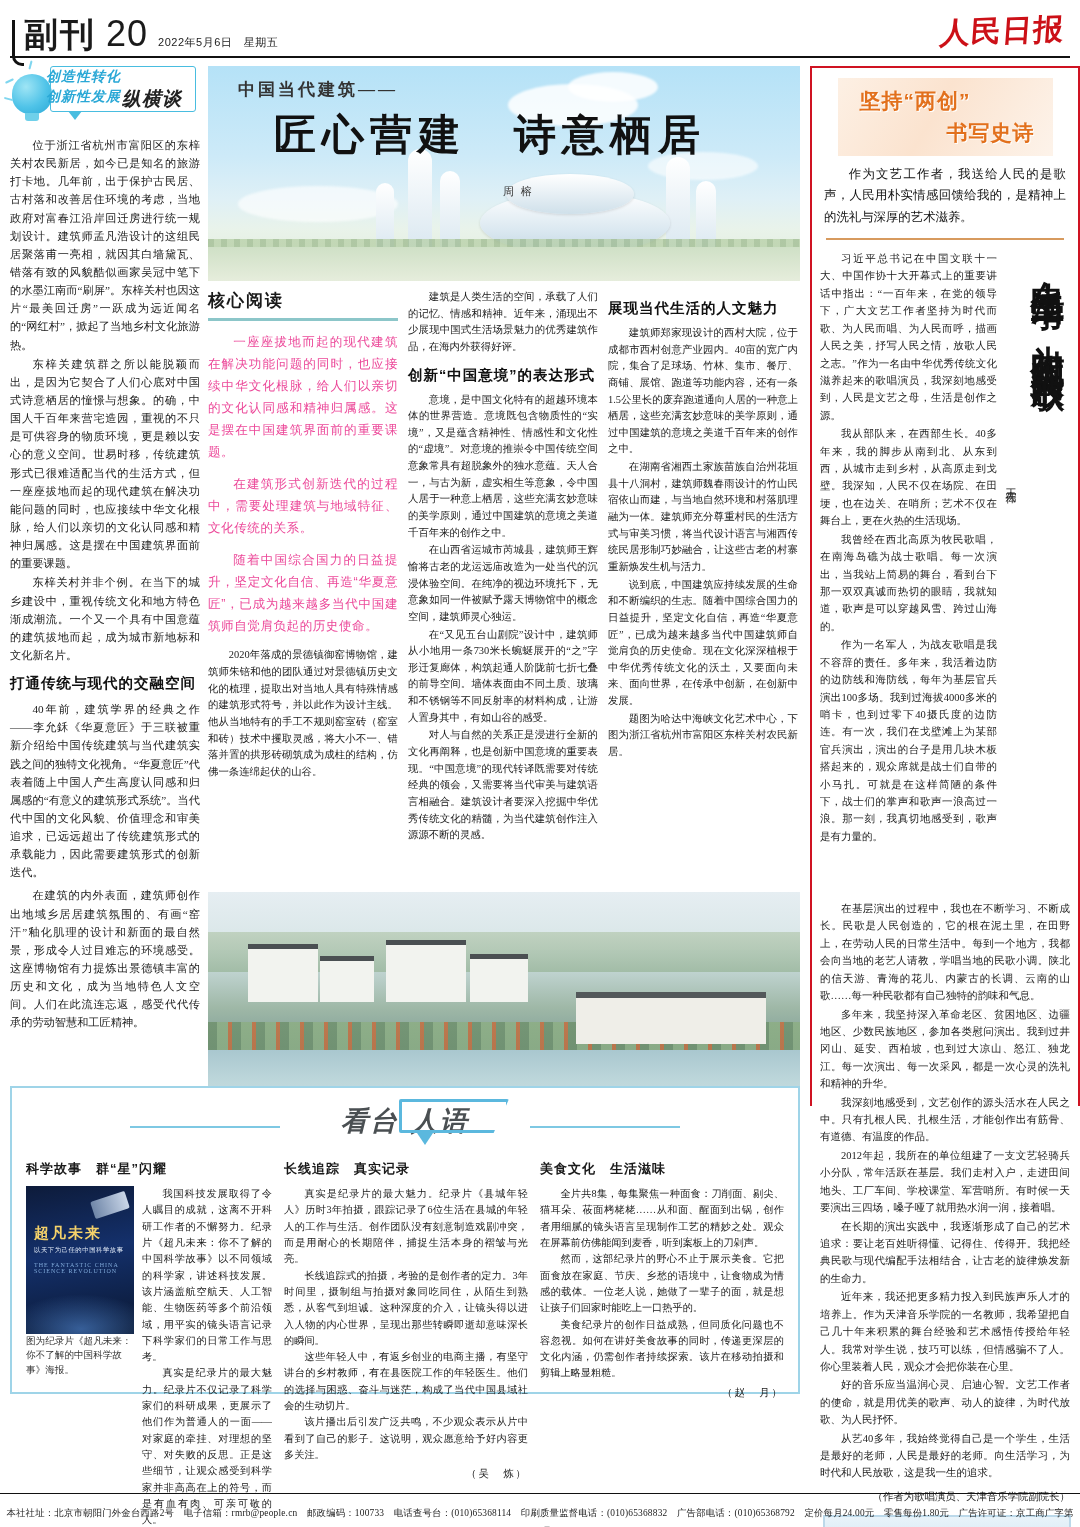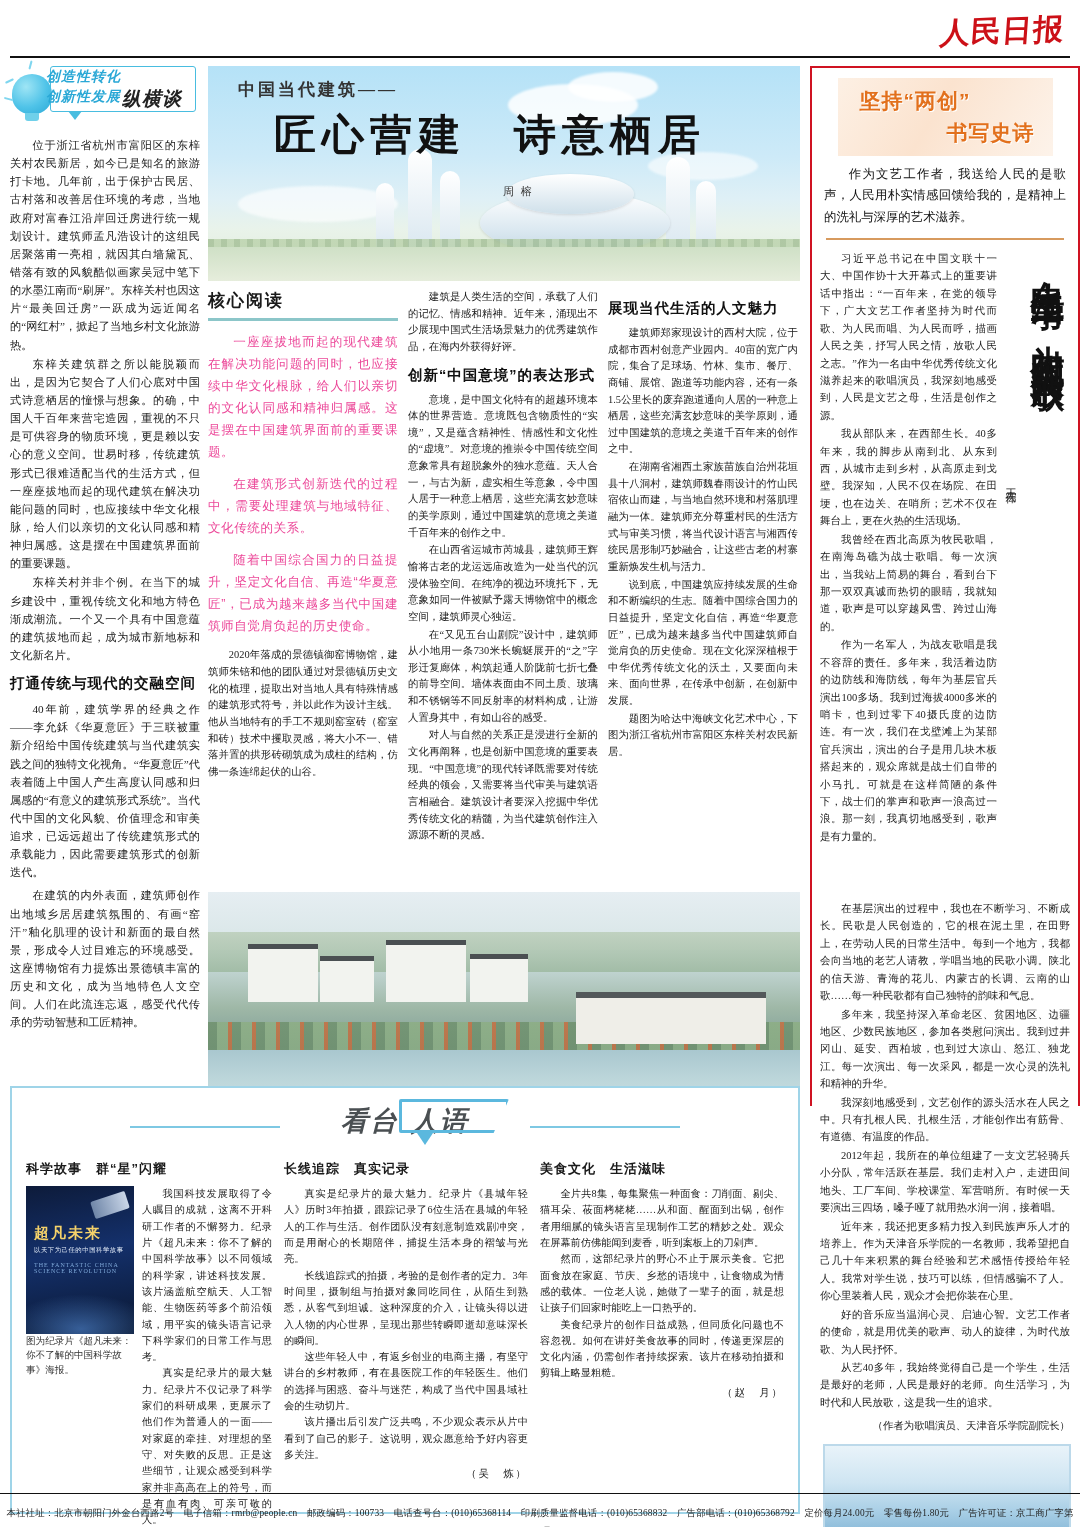--- a/index.html
+++ b/index.html
@@ -257,21 +257,21 @@
 
   .wy-logo {
     width: 254px; height: 92px; margin: 8px auto 0 auto; position: relative;
     background: linear-gradient(180deg,#eaf4fa 0%, #cfe5f2 45%, #a9cfe6 78%, #8dbcda 100%);
     border: 3px solid #ffffff; display: flex; align-items: center; justify-content: center;
     box-shadow: inset 0 0 0 2px #bcd9ea;
   }
 
   
   .bottom-panel {
-    position: absolute; left: 10px; top: 1086px; width: 790px; height: 428px;
+    position: absolute; left: 10px; top: 1086px; width: 790px; height: 308px;
     border: 2px solid #9fd4e8; background: #fff;
   }
   .kt-banner { height: 66px; position: relative; display:flex; align-items:center; justify-content:center;}
   .kt-line { position: absolute; top: 38px; height: 2px; background: #7ec8e3; width: 150px; }
   .kt-l { left: 118px; }
   .kt-r { right: 118px; }
   .kt-text { position: relative; display: flex; align-items: baseline; }
   .kt-1 {
     font-family: "Liberation Serif", serif; font-size: 27px; font-weight: 700;
     letter-spacing: 2px; color: #4a4f52; font-style: italic;
@@ -334,20 +334,26 @@
     font-size: 9.4px; letter-spacing: .2px; color: #222;
     font-family: "Liberation Serif", serif;
   }
 </style>
 </head>
 <body>
 
 <div class="page">
 
   <div class="masthead">
+    <div class="mh-left">
+      <div class="mh-bracket"></div>
+      <div class="mh-section">副刊</div>
+      <div class="mh-pagenum">20</div>
+      <div class="mh-date">2022年5月6日　星期五</div>
+    </div>
     <div class="mh-logo">人民日报</div>
   </div>
 
   <div class="body-wrap">
 
     <div class="left-zone">
 
       <div class="lt">
 
         <div class="col-narrow">
@@ -469,20 +475,21 @@
           <p class="rp">我曾经在西北高原为牧民歌唱，在南海岛礁为战士歌唱。每一次演出，当我站上简易的舞台，看到台下那一双双真诚而热切的眼睛，我就知道，歌声是可以穿越风雪、跨过山海的。</p>
           <p class="rp">作为一名军人，为战友歌唱是我不容辞的责任。多年来，我活着边防的边防线和海防线，每年为基层官兵演出100多场。我到过海拔4000多米的哨卡，也到过零下40摄氏度的边防连。有一次，我们在戈壁滩上为某部官兵演出，演出的台子是用几块木板搭起来的，观众席就是战士们自带的小马扎。可就是在这样简陋的条件下，战士们的掌声和歌声一浪高过一浪。那一刻，我真切地感受到，歌声是有力量的。</p>
         </div>
       </div>
 
       <div>
         <p class="rp">在基层演出的过程中，我也在不断学习、不断成长。民歌是人民创造的，它的根在泥土里，在田野上，在劳动人民的日常生活中。每到一个地方，我都会向当地的老艺人请教，学唱当地的民歌小调。陕北的信天游、青海的花儿、内蒙古的长调、云南的山歌……每一种民歌都有自己独特的韵味和气息。</p>
         <p class="rp">多年来，我坚持深入革命老区、贫困地区、边疆地区、少数民族地区，参加各类慰问演出。我到过井冈山、延安、西柏坡，也到过大凉山、怒江、独龙江。每一次演出、每一次采风，都是一次心灵的洗礼和精神的升华。</p>
         <p class="rp">我深刻地感受到，文艺创作的源头活水在人民之中。只有扎根人民、扎根生活，才能创作出有筋骨、有道德、有温度的作品。</p>
         <p class="rp">2012年起，我所在的单位组建了一支文艺轻骑兵小分队，常年活跃在基层。我们走村入户，走进田间地头、工厂车间、学校课堂、军营哨所。有时候一天要演出三四场，嗓子哑了就用热水润一润，接着唱。</p>
+        <p class="rp">在长期的演出实践中，我逐渐形成了自己的艺术追求：要让老百姓听得懂、记得住、传得开。我把经典民歌与现代编配手法相结合，让古老的旋律焕发新的生命力。</p>
         <p class="rp">近年来，我还把更多精力投入到民族声乐人才的培养上。作为天津音乐学院的一名教师，我希望把自己几十年来积累的舞台经验和艺术感悟传授给年轻人。我常对学生说，技巧可以练，但情感骗不了人。你心里装着人民，观众才会把你装在心里。</p>
         <p class="rp">好的音乐应当温润心灵、启迪心智。文艺工作者的使命，就是用优美的歌声、动人的旋律，为时代放歌、为人民抒怀。</p>
         <p class="rp">从艺40多年，我始终觉得自己是一个学生，生活是最好的老师，人民是最好的老师。向生活学习，为时代和人民放歌，这是我一生的追求。</p>
         <div class="r-byline">（作者为歌唱演员、天津音乐学院副院长）</div>
       </div>
 
       <div class="wy-logo">
         
         
       </div>

